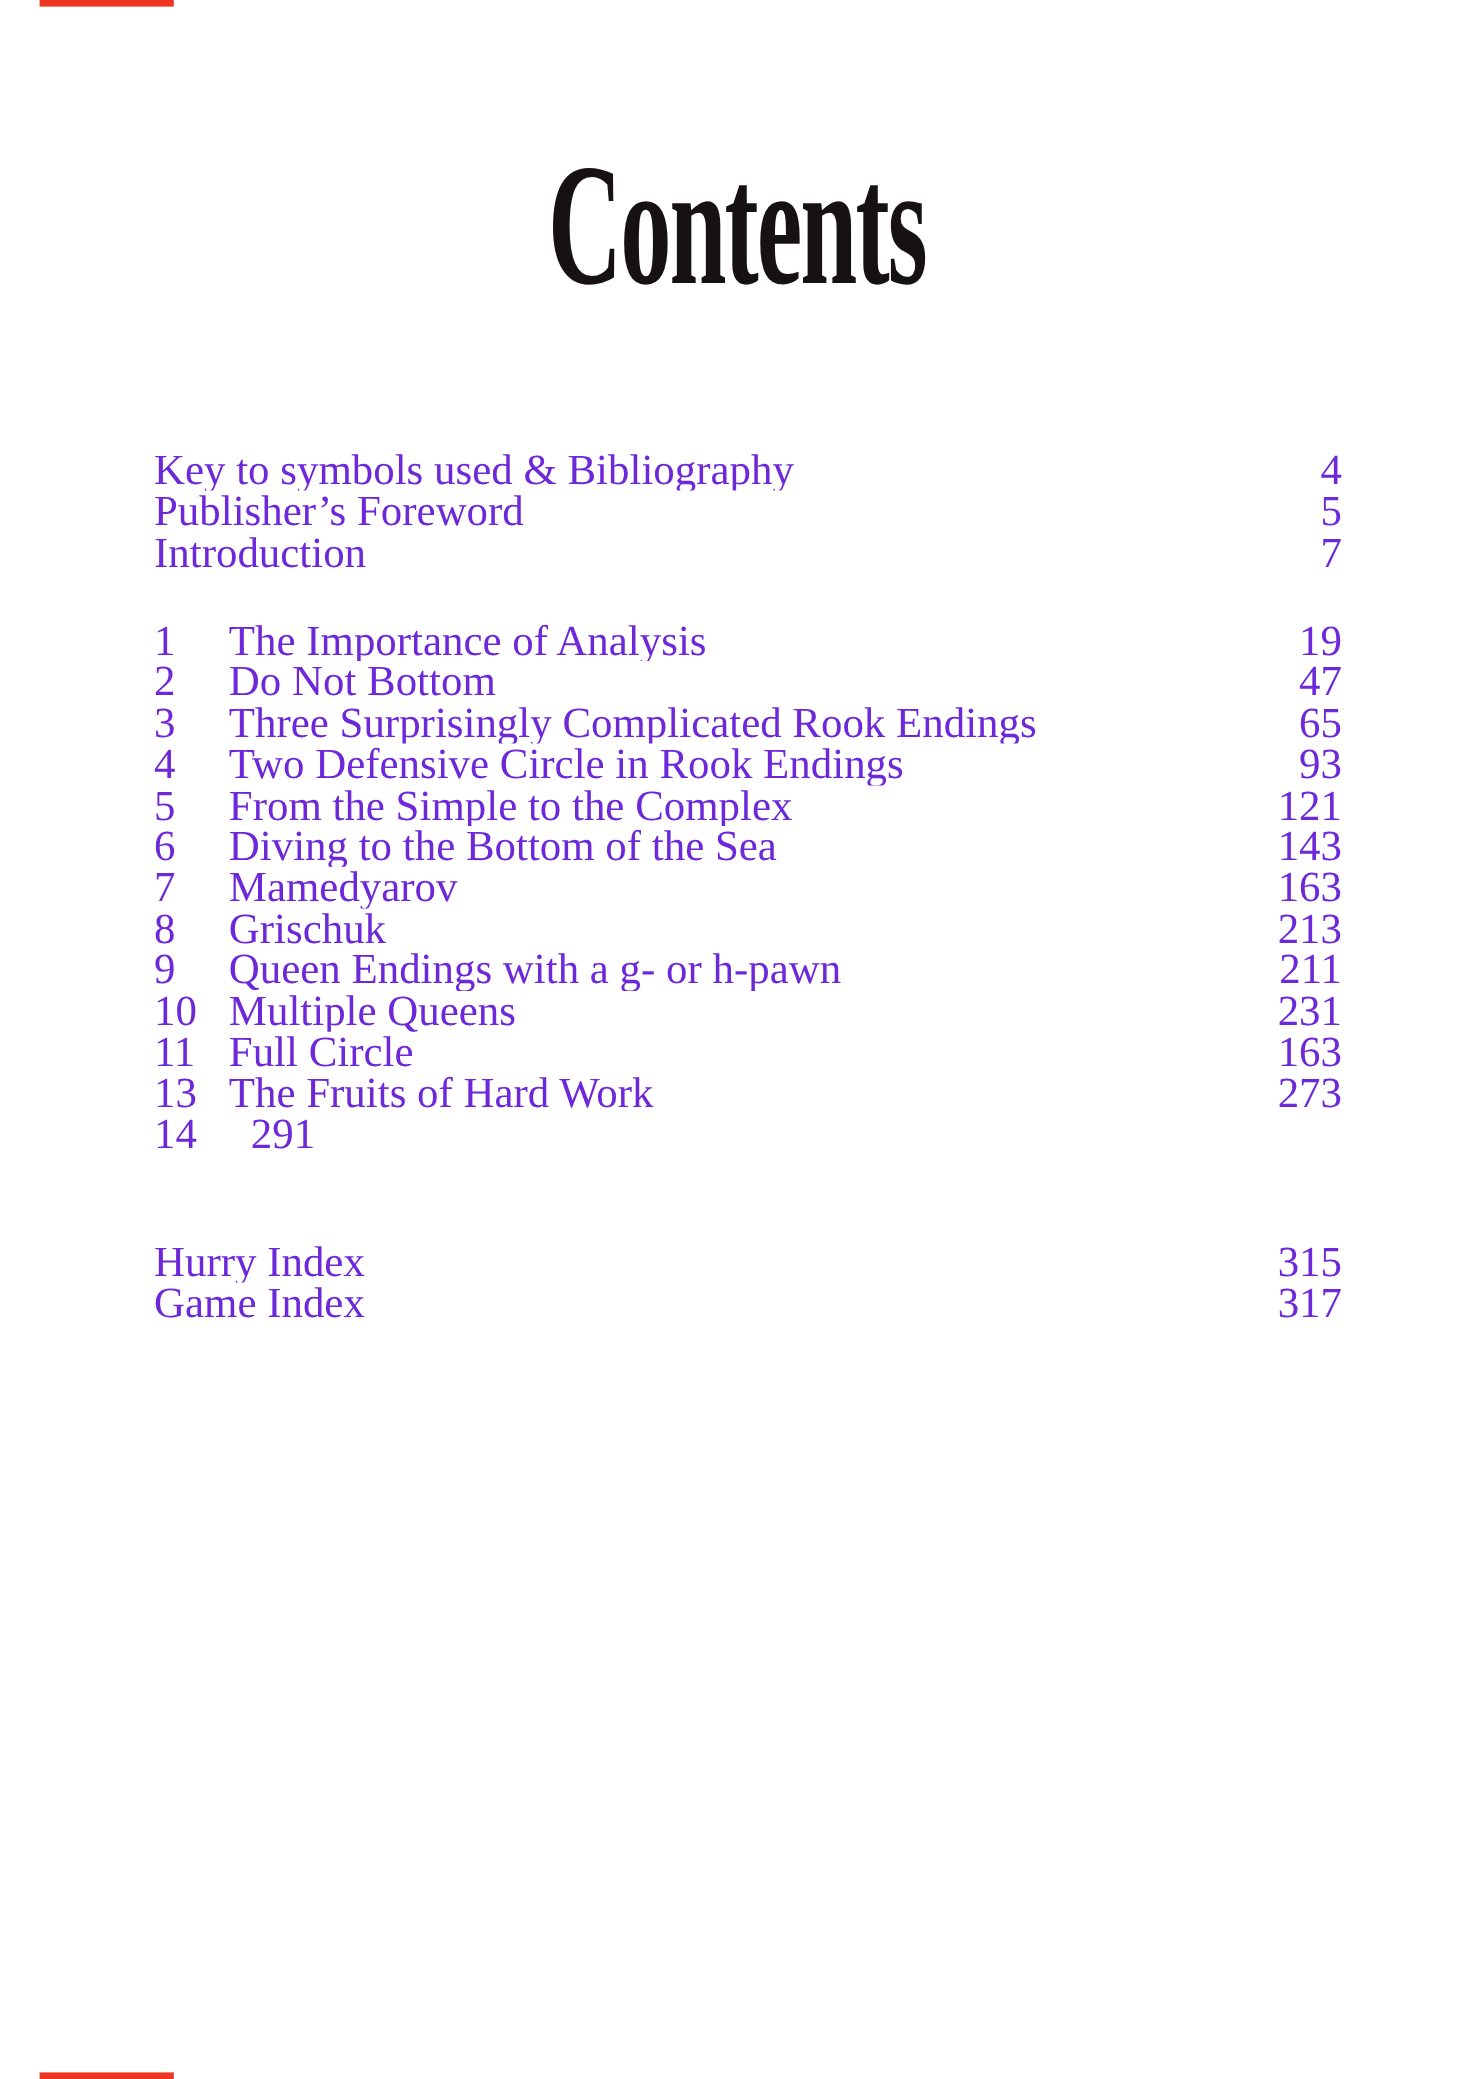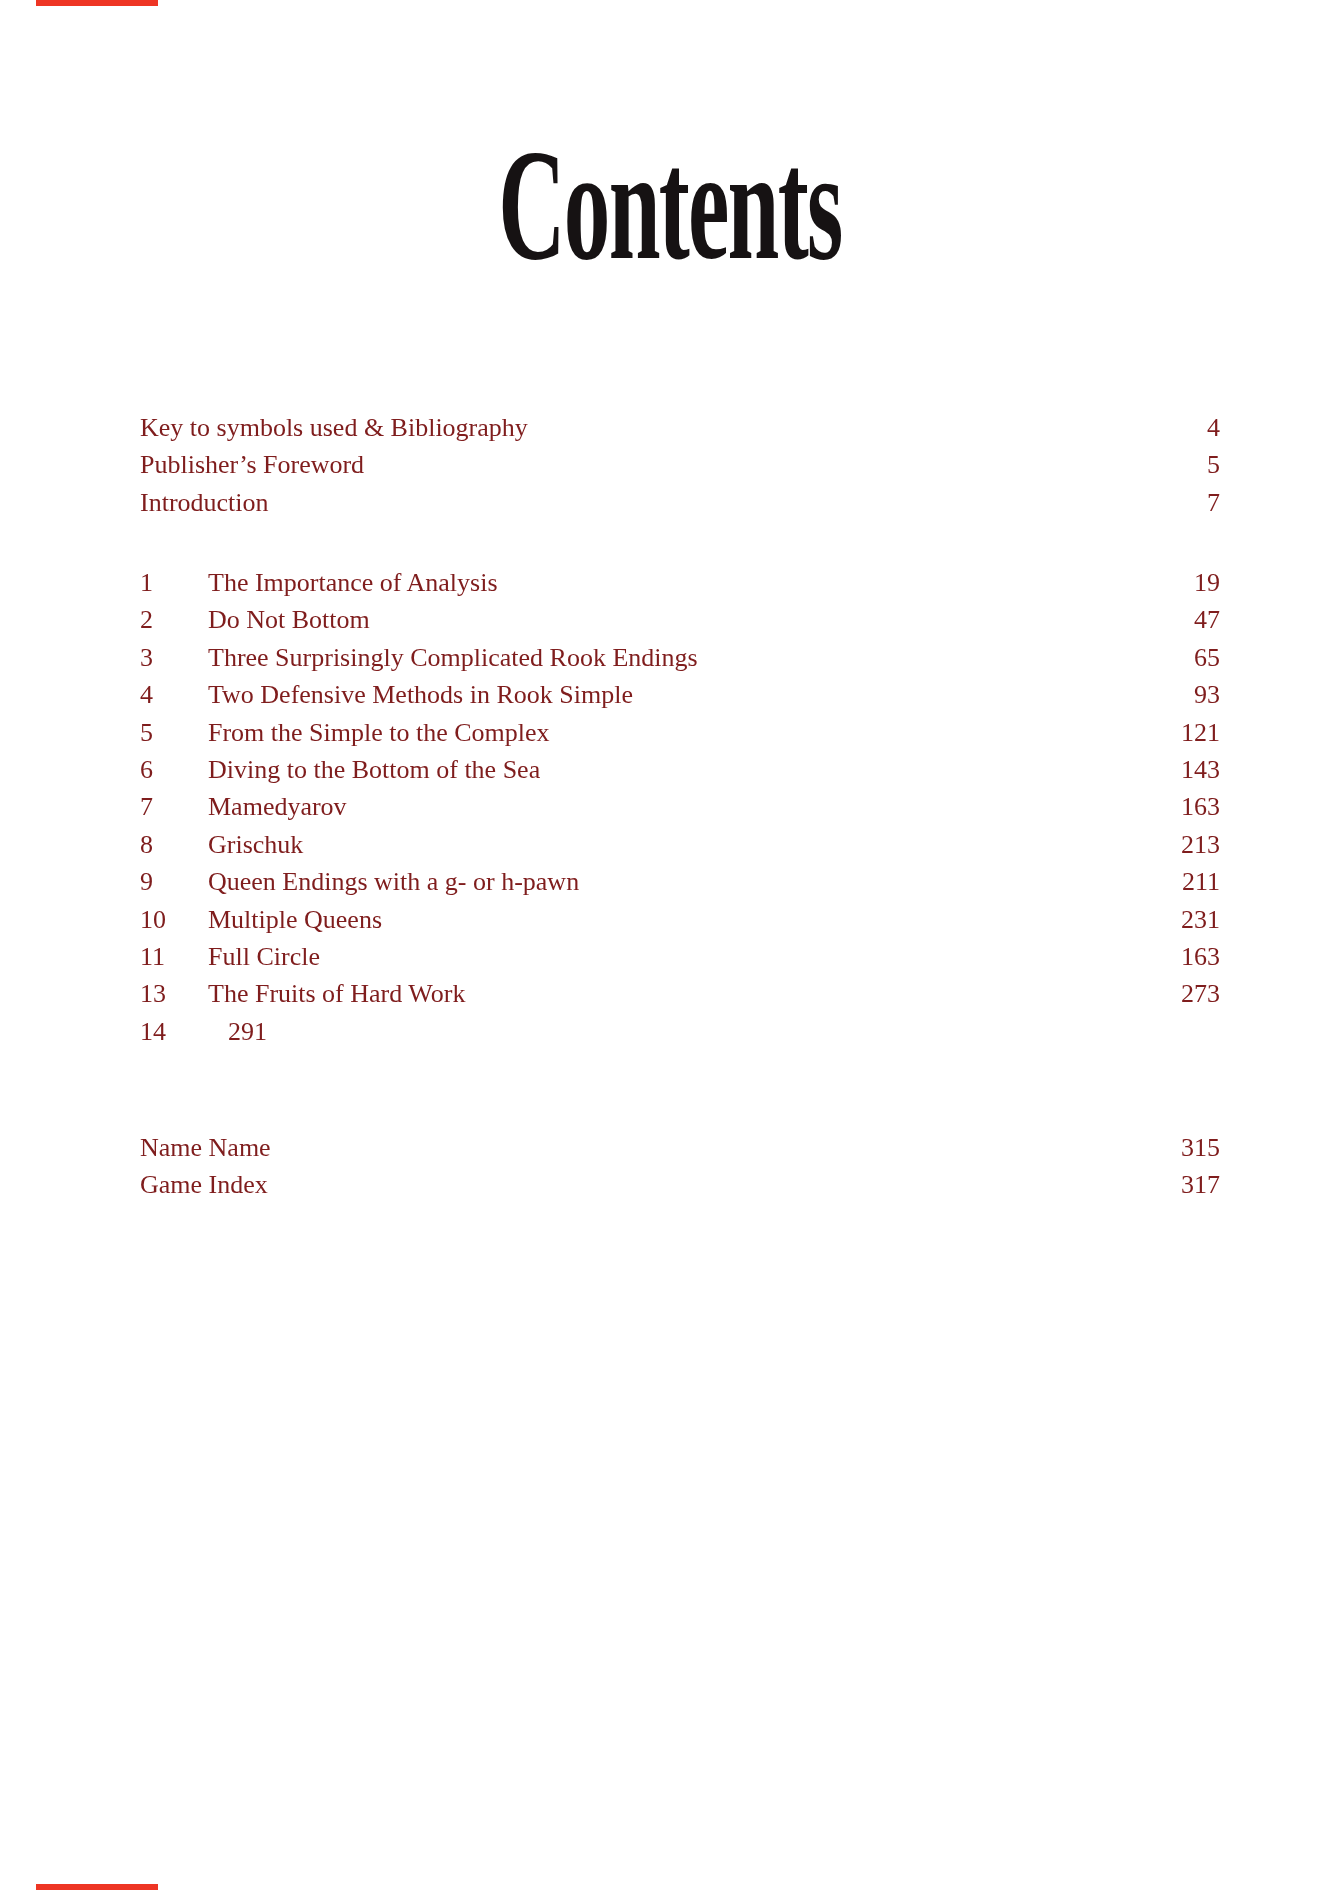--- a/index.html
+++ b/index.html
@@ -43,23 +43,23 @@
     color: #161213;
     transform: scaleX(0.59);
     transform-origin: 50% 50%;
   }
 
   
   .toc-block {
     position: absolute;
     left: 140px;
     right: 119px;
-    font-size: 26px;
+    font-size: 39px;
     line-height: 37.4px;
-    color: #7f1d1d;
+    color: #6d28d9;
   }
   #front-block { top: 409px; }
   #chapters-block { top: 564px; }
   #back-block { top: 1129px; }
 
   .row { display: flex; align-items: baseline; }
   .row .num {
     flex: 0 0 68px;
     text-align: left;
   }
@@ -112,21 +112,21 @@
       <span class="label">Do Not Bottom</span>
       <span class="page">47</span>
     </div>
     <div class="row">
       <span class="num">3</span>
       <span class="label">Three Surprisingly Complicated Rook Endings</span>
       <span class="page">65</span>
     </div>
     <div class="row">
       <span class="num">4</span>
-      <span class="label">Two Defensive Methods in Rook Simple</span>
+      <span class="label">Two Defensive Circle in Rook Endings</span>
       <span class="page">93</span>
     </div>
     <div class="row">
       <span class="num">5</span>
       <span class="label">From the Simple to the Complex</span>
       <span class="page">121</span>
     </div>
     <div class="row">
       <span class="num">6</span>
       <span class="label">Diving to the Bottom of the Sea</span>
@@ -163,21 +163,21 @@
       <span class="page">273</span>
     </div>
     <div class="row">
       <span class="num">14</span>
       <span class="page">291</span>
     </div>
   </div>
 
   <div id="back-block" class="toc-block">
     <div class="row">
-      <span class="label">Name Name</span>
+      <span class="label">Hurry Index</span>
       <span class="page">315</span>
     </div>
     <div class="row">
       <span class="label">Game Index</span>
       <span class="page">317</span>
     </div>
   </div>
 
   <div class="crop-mark bottom" style="background-color: rgb(238, 53, 36);"></div>
 

